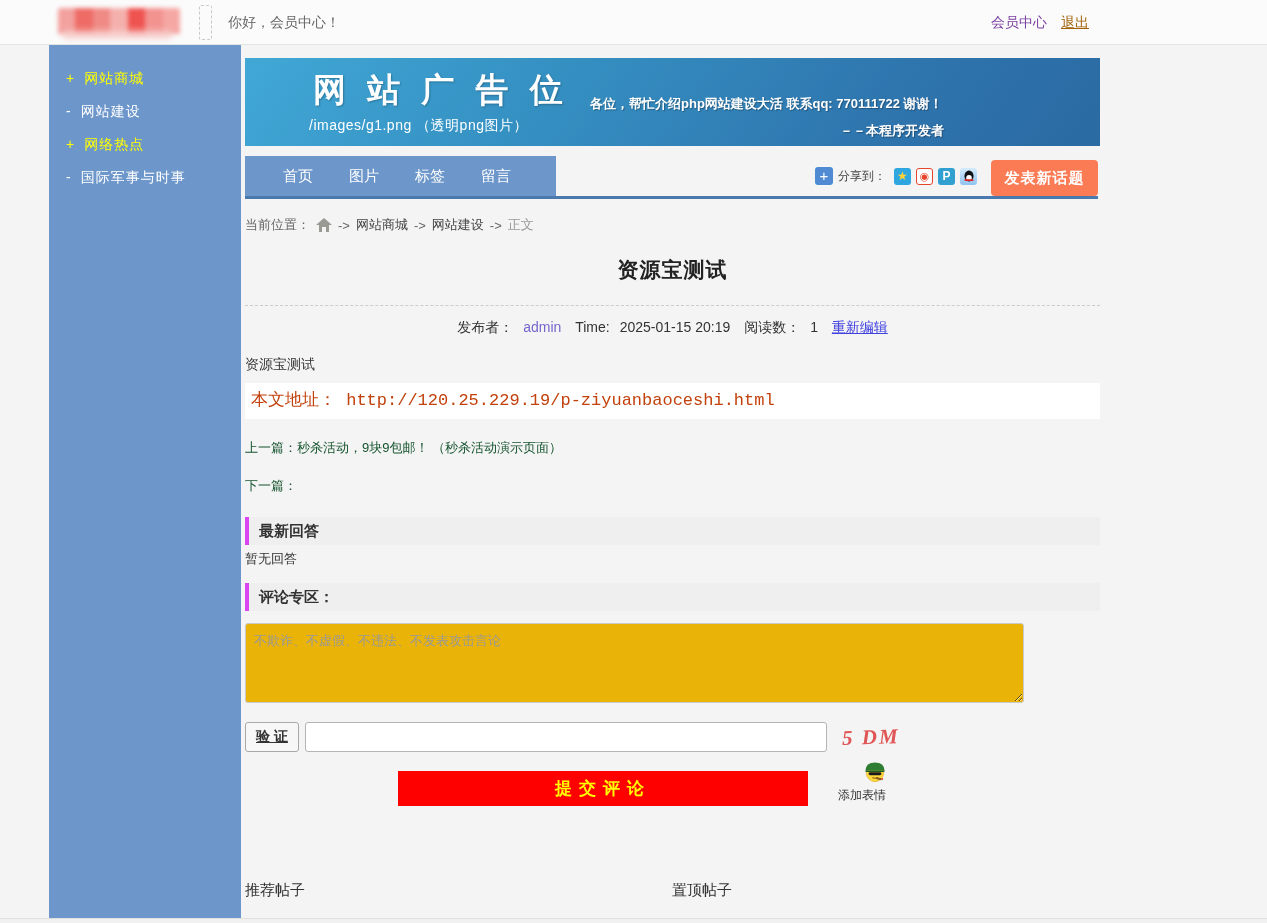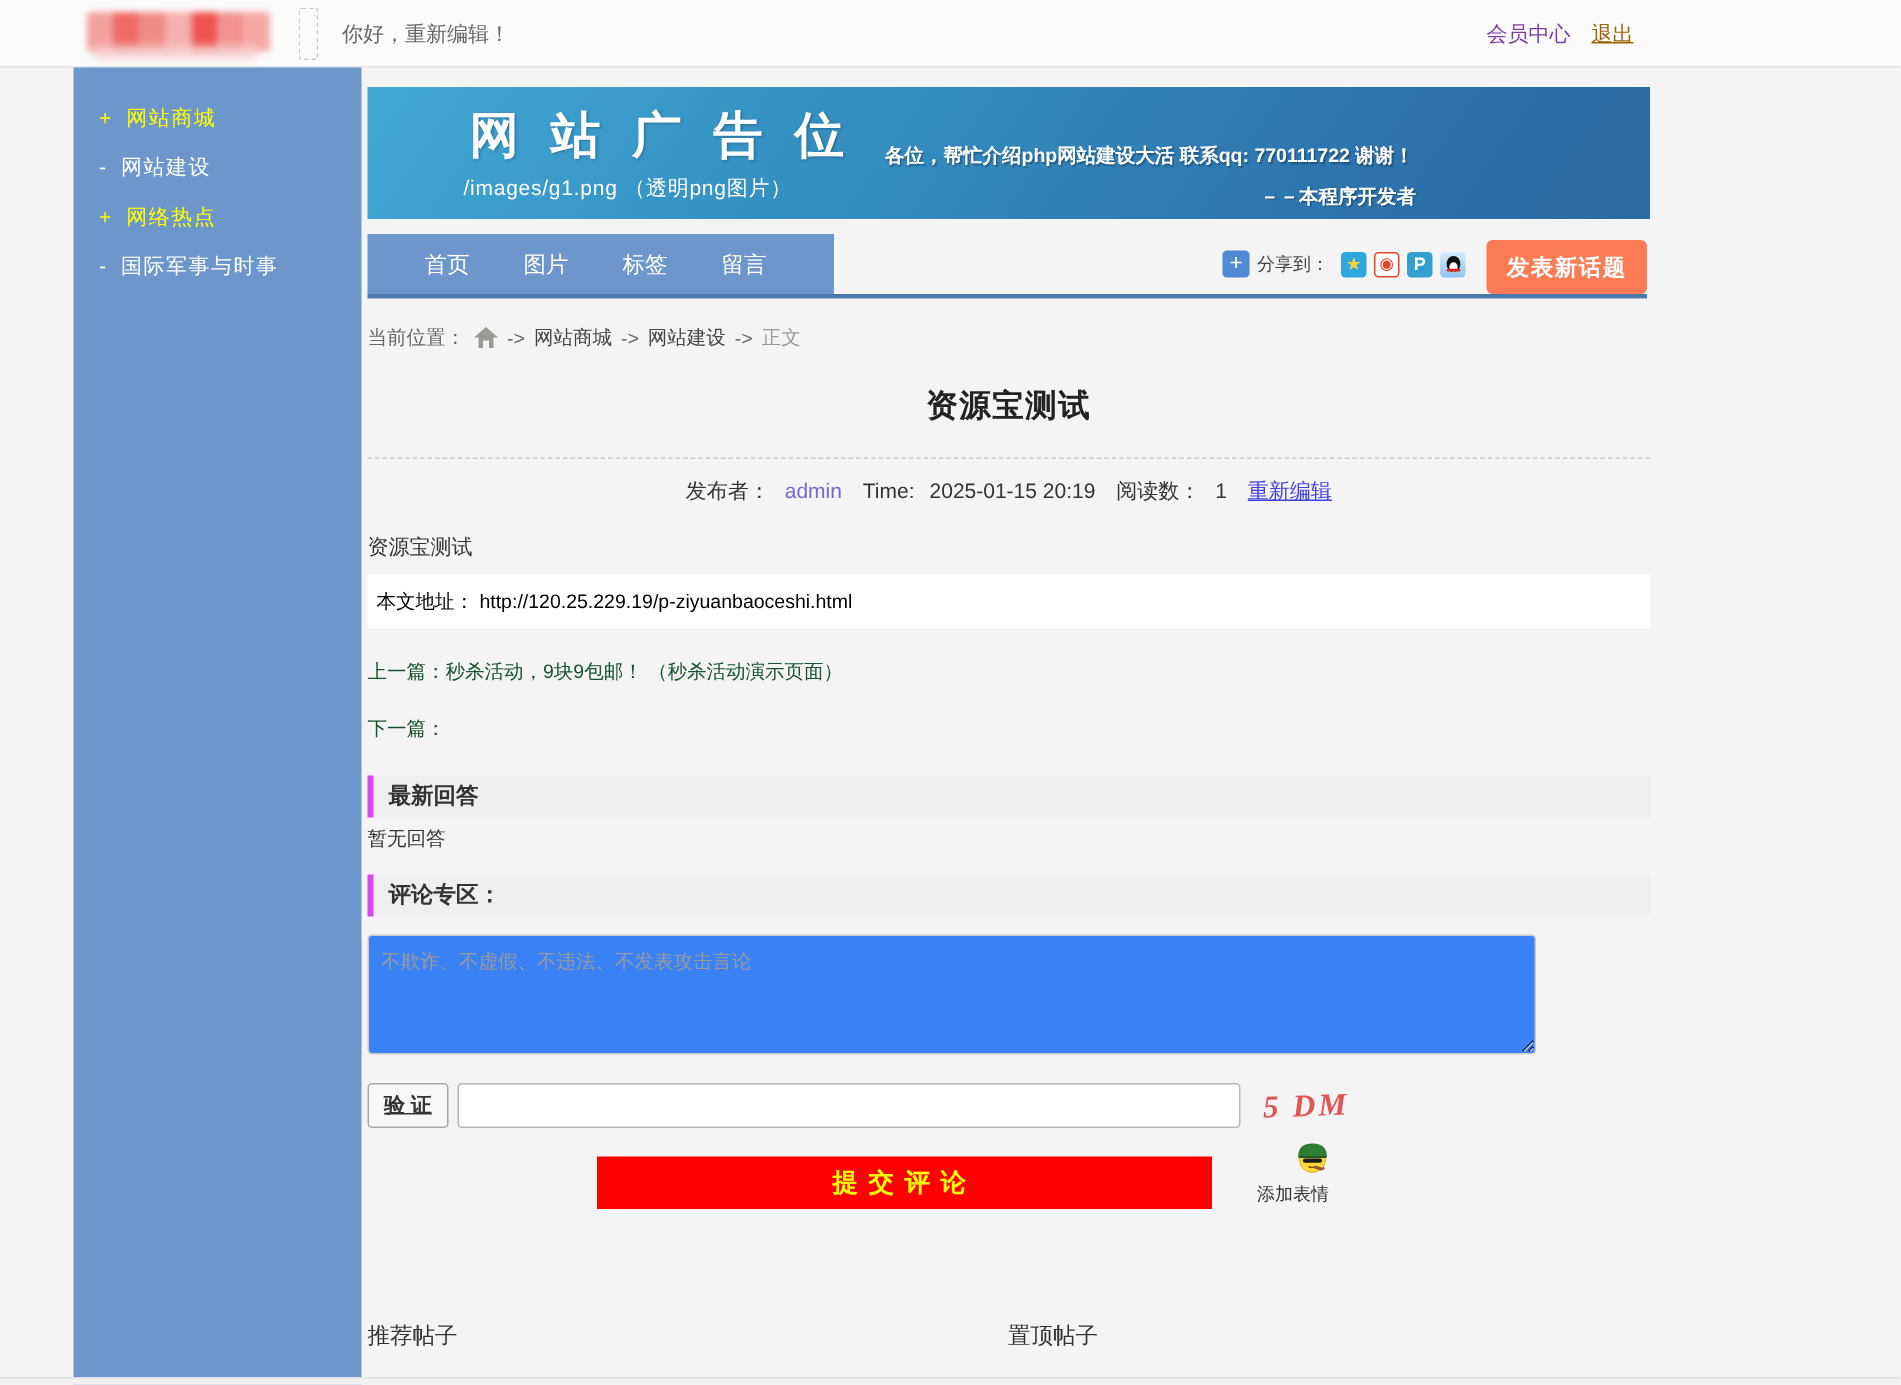--- a/index.html
+++ b/index.html
@@ -61,29 +61,29 @@
   .crumb-cur { color:#999; }
 
   .art-title { margin-top:22px; text-align:center; font-size:21px; font-weight:bold; color:#222; letter-spacing:1px; }
   .dash-div { margin-top:21px; border-top:1px dashed #ccc; height:0; }
   .meta { margin-top:13px; text-align:center; font-size:14px; color:#333; }
   .meta span { margin:0 5px; }
   .meta .publisher { color:#7766cc; cursor:pointer; }
   .meta .edit { color:#4040e0; text-decoration:underline; cursor:pointer; }
 
   .content-text { margin-top:19px; font-size:14px; color:#333; }
-  .url-box { margin-top:9px; background:#fff; height:36px; line-height:36px; font-size:13px; color:#000000; padding-left:6px; }
+  .url-box { margin-top:9px; background:#fff; height:36px; line-height:36px; font-size:17px; color:#c2410c; padding-left:6px;font-family:Liberation Mono, monospace; }
   .prev-row,.next-row { margin-top:20px; font-size:13px; color:#14532d; }
   .prev-title { cursor:pointer; }
 
   .sec-bar { margin-top:22px; height:28px; background:#efefef; border-left:4px solid #d946ef; line-height:28px; padding-left:10px; font-size:15px; font-weight:bold; color:#333; }
   .empty-answers { margin-top:5px; font-size:13px; color:#333; }
   .sec-bar.comments { margin-top:15px; }
 
-  .comment-box { margin-top:12px; width:779px; height:80px; border:1px solid #c9c9c9; border-radius:3px; padding:8px; font-size:13px; color:#333; resize:both; font-family:inherit; background:#3b82f6; display:block; }
+  .comment-box { margin-top:12px; width:779px; height:80px; border:1px solid #c9c9c9; border-radius:3px; padding:8px; font-size:13px; color:#333; resize:both; font-family:inherit; background:#eab308; display:block; }
   .comment-box::placeholder { color:#999; }
 
   .captcha-row { margin-top:18px; display:flex; align-items:center; height:32px; }
   .captcha-label { border:1px solid #a8a8a8; border-radius:3px; background:#f7f7f7; padding:5px 10px; font-size:14px; font-weight:bold; color:#333; cursor:pointer;text-decoration:underline; }
   .captcha-input { margin-left:6px; width:522px; height:30px; border:1px solid #b5b5b5; border-radius:3px; background:#fff; font-size:14px; padding:0 6px; }
   .captcha-text { margin-left:15px; color:#e05555; font-size:21px; font-style:italic; font-weight:bold; font-family:"Liberation Serif","DejaVu Serif",serif; letter-spacing:2px; transform:rotate(-2deg); cursor:pointer; }
 
   .submit-row { margin-top:12px; position:relative; height:52px; }
   .submit-btn { position:absolute; left:153px; top:6px; width:410px; height:35px; background:#fe0000; border:none; color:#ffff00; font-size:17px; font-weight:bold; letter-spacing:7px; cursor:pointer; font-family:inherit; }
   .emotion { position:absolute; left:585px; top:-4px; width:56px; text-align:right; cursor:pointer; }
@@ -102,21 +102,21 @@
     <div class="b" style="background:#f2a19e"></div>
     <div class="b" style="background:#ee6b66"></div>
     <div class="b" style="background:#f08a85"></div>
     <div class="b" style="background:#f4b0ac"></div>
     <div class="b" style="background:#ef5350"></div>
     <div class="b" style="background:#f29390"></div>
     <div class="b" style="background:#f5a7a3"></div>
   </div>
   <div class="logo-smear"></div>
   <div class="dashed-box"></div>
-  <div class="greeting">你好，重新编辑！</div>
+  <div class="greeting">你好，会员中心！</div>
   <div class="top-links">
     <span class="lnk-member">会员中心</span>
     <span class="lnk-logout">退出</span>
   </div>
 </div>
 
 <div class="sidebar">
   <div class="side-item hot">
     <span class="pfx">+</span><span>网站商城</span>
   </div>

